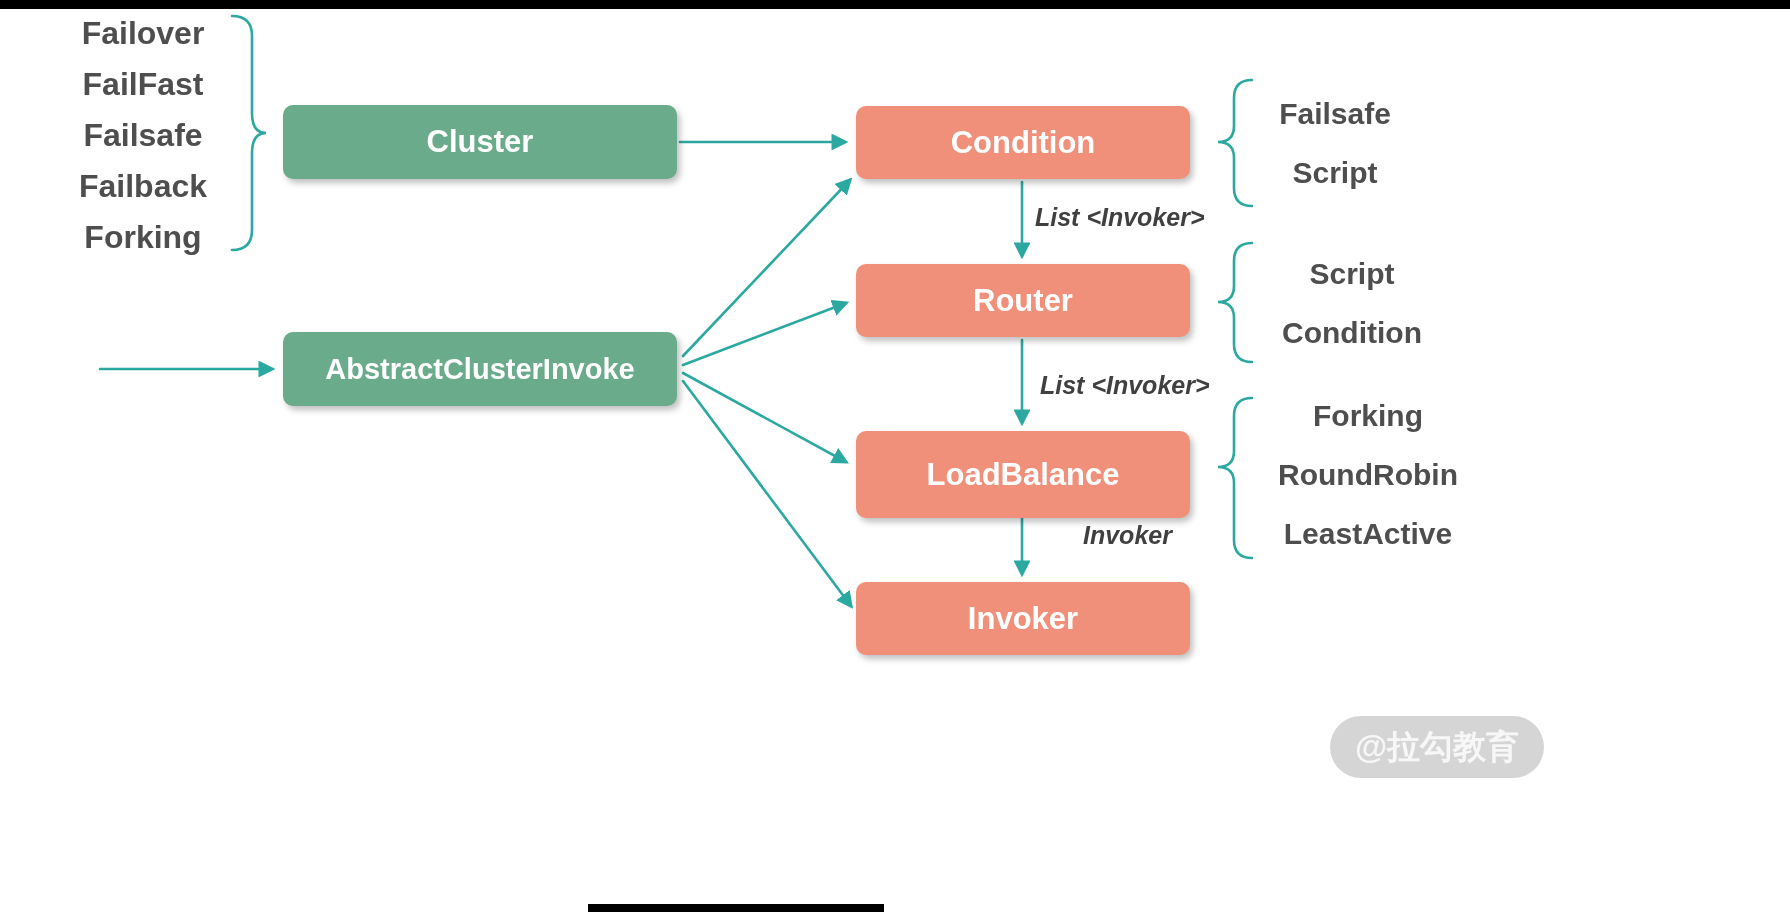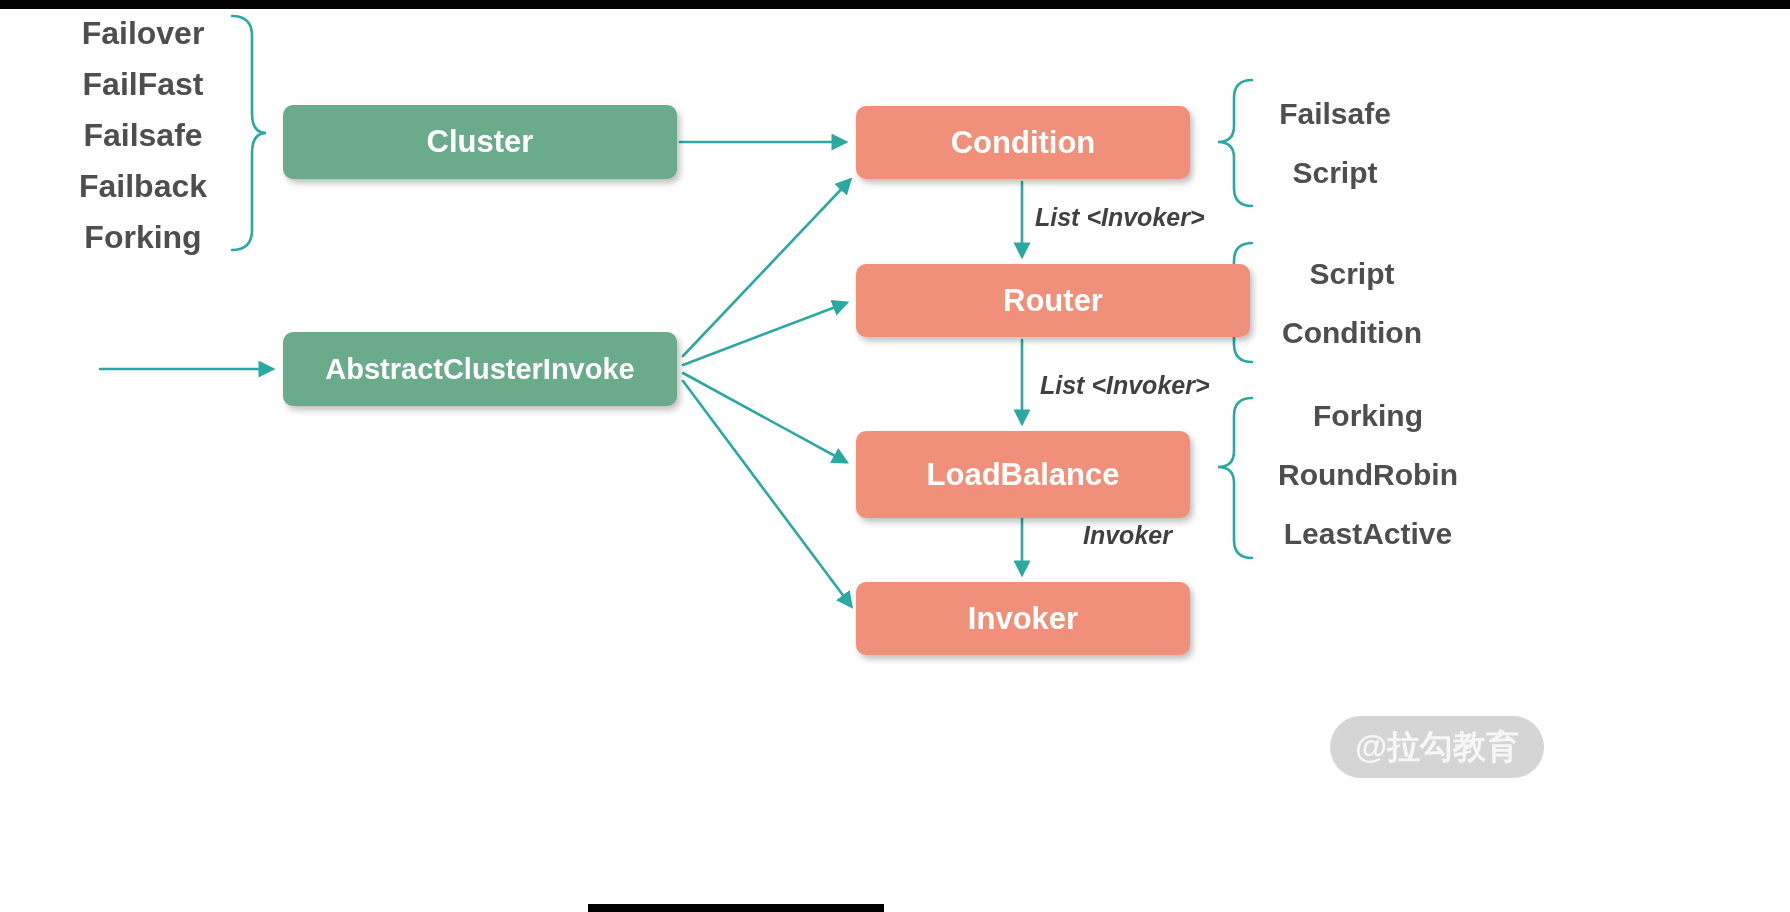--- a/index.html
+++ b/index.html
@@ -51,21 +51,21 @@
     font-weight: bold;
     box-shadow: 3px 4px 6px rgba(0,0,0,0.25);
     white-space: nowrap;
   }
   .node.green { background: #6aab8c; }
   .node.salmon { background: #f1907a; }
 
   .node-cluster   { left: 283px; top: 105px; width: 394px; height: 74px; font-size: 31px; }
   .node-aci       { left: 283px; top: 332px; width: 394px; height: 74px; font-size: 29px; }
   .node-directory { left: 856px; top: 106px; width: 334px; height: 73px; font-size: 31px; }
-  .node-router    { left: 856px; top: 264px; width: 394px; height: 73px; font-size: 31px; }
+  .node-router    { left: 856px; top: 264px; width: 334px; height: 73px; font-size: 31px; }
   .node-loadbalance { left: 856px; top: 431px; width: 334px; height: 87px; font-size: 31px; }
   .node-invoker   { left: 856px; top: 582px; width: 334px; height: 73px; font-size: 31px; }
 
   .edge-label {
     position: absolute;
     font-size: 25px;
     font-weight: 600;
     color: #404040;
     white-space: nowrap;
     font-style: italic;

